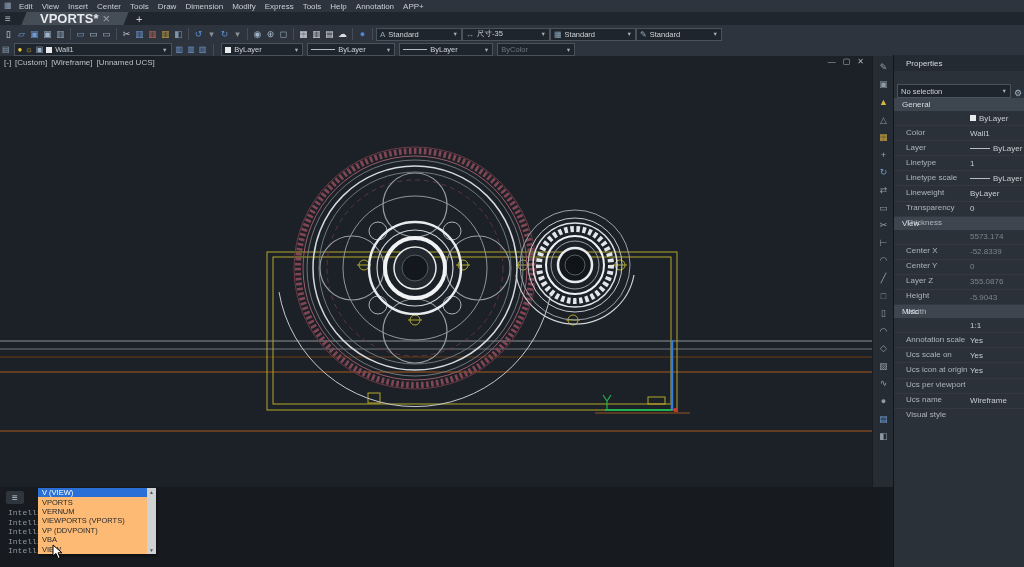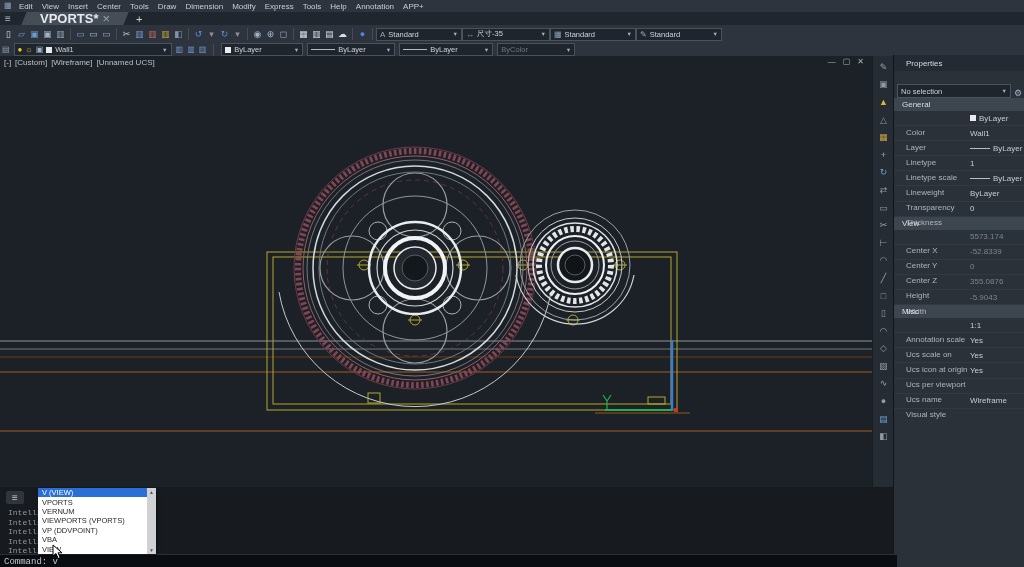--- a/index.html
+++ b/index.html
@@ -62,21 +62,21 @@
 
   
   #command{left:0;top:487px;width:893px;height:80px;background:#171b20;}
   #cmd-hamburger{left:6px;top:4px;width:18px;height:13px;background:#2f353d;border-radius:2px;
     color:#c3c8cc;font-size:10px;line-height:13px;text-align:center;}
   #history{left:8px;top:21px;font-family:"Liberation Mono",monospace;font-size:8px;color:#8e959b;line-height:9.6px;}
   #cmdline{left:0;top:67px;width:893px;height:13px;background:#0a0d11;border-top:1px solid #2a3139;
     font-family:"Liberation Mono",monospace;font-size:9px;color:#c3c8cc;display:flex;align-items:center;padding-left:4px;}
 
   
-  #popup{left:38px;top:1px;width:118px;height:66px;background:#ffffff;display:flex;z-index:5;
+  #popup{left:38px;top:1px;width:118px;height:66px;background:#fdba74;display:flex;z-index:5;
     box-shadow:1px 2px 3px rgba(0,0,0,.5);}
   #popup-list{flex:1;display:flex;flex-direction:column;}
   .ac-item{height:9.4px;display:flex;align-items:center;padding-left:4px;font-size:7.5px;color:#26292c;}
   .ac-item.sel{background:var(--accent,#2a6fd6);color:#fff;}
   #popup-scroll{width:9px;background:#cfd1d3;display:flex;flex-direction:column;justify-content:space-between;align-items:center;}
   #popup-scroll span{font-size:5px;color:#54585e;line-height:8px;}
 
   #cursor{left:52px;top:57px;z-index:9;}
 </style>
 </head>
@@ -382,21 +382,21 @@
           <span>5573.174</span>
         </span>
       </div>
       <div class="prow">
         <span class="plabel">Center Y</span>
         <span class="pval dim">
           <span>-52.8339</span>
         </span>
       </div>
       <div class="prow">
-        <span class="plabel">Center Z</span>
+        <span class="plabel">Layer Z</span>
         <span class="pval dim">
           <span>0</span>
         </span>
       </div>
       <div class="prow">
         <span class="plabel">Height</span>
         <span class="pval dim">
           <span>355.0876</span>
         </span>
       </div>
@@ -463,19 +463,16 @@
         <div class="ac-item">VIEWPORTS (VPORTS)</div>
         <div class="ac-item">VP (DDVPOINT)</div>
         <div class="ac-item">VBA</div>
         <div class="ac-item">VIEW</div>
       </div>
     <div id="popup-scroll">
       <span>▲</span>
       <span>▼</span>
     </div>
   </div>
-  <div id="cmdline" class="abs">
-    <span>Command: v</span>
-  </div>
   <svg id="cursor" class="abs" width="12" height="17">
     <polygon points="1,1 1,12 4,9.5 6.2,14.5 8.2,13.6 6,8.8 10,8.8" fill="#ffffff" stroke="#000000" stroke-width="1"></polygon>
   </svg>
 </div>
 
 </body></html>

